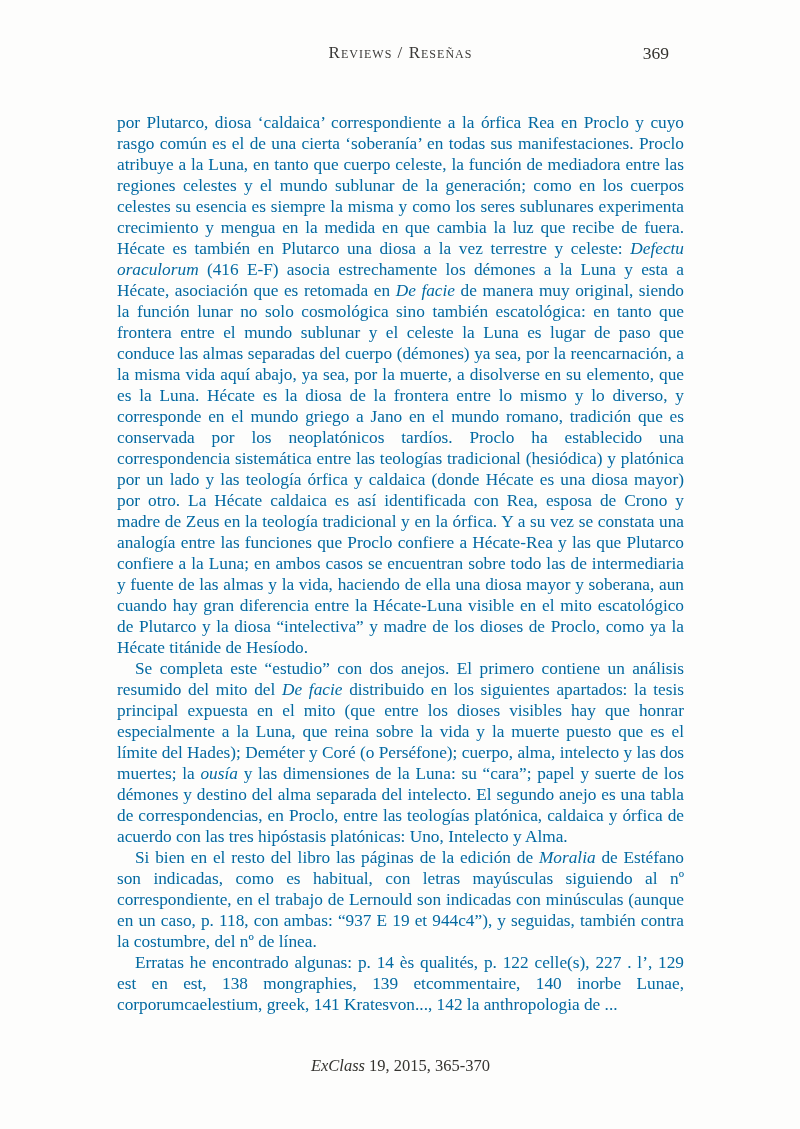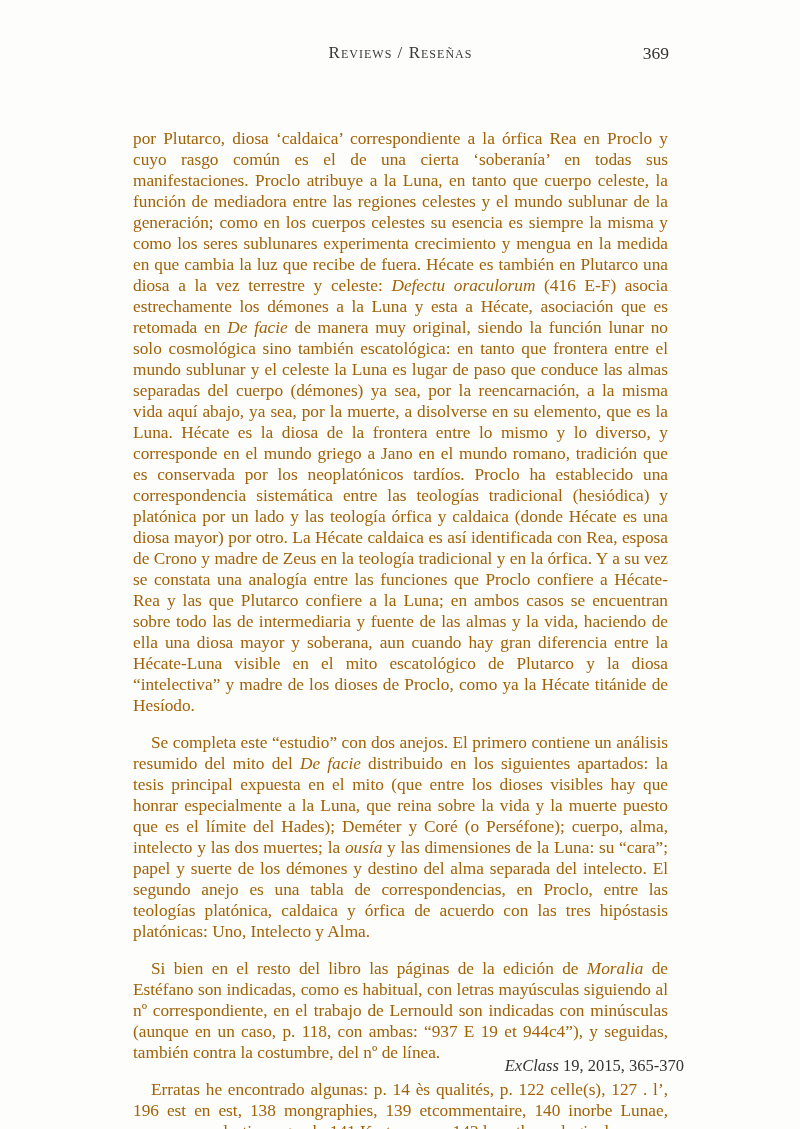--- a/index.html
+++ b/index.html
@@ -39,54 +39,54 @@
     font-size: 17.5px;
     color: #34332f;
   }
   .body-text {
     position: absolute;
     left: 117px;
     top: 112px;
     width: 567px;
   }
   .body-text p.para {
-    margin: 16px;
+    margin: 0;
     font-size: 17.3px;
     line-height: 21px;
     text-align: justify;
-    color: #a16207;
+    color: #0369a1;
   }
   .body-text p.para.indent {
     text-indent: 18px;
   }
   .body-text em, .page-footer em {
     font-style: italic;
   }
   .page-footer {
     position: absolute;
     left: 117px;
     top: 1056px;
     width: 567px;
-    text-align: right;
+    text-align: center;
     font-size: 16.5px;
     color: #34332f;
   }
 </style>
 </head>
 <body>
 
 <div class="page">
 
   <div class="page-header">
     <span class="running-title">Reviews / Reseñas</span>
     <span class="page-number">369</span>
   </div>
 
   <div class="body-text" id="body-text">
       <p class="para"><span>por Plutarco, diosa ‘caldaica’ correspondiente a la órfica Rea en Proclo y cuyo rasgo común es el de una cierta ‘soberanía’ en todas sus manifestaciones. Proclo atribuye a la Luna, en tanto que cuerpo celeste, la función de mediadora entre las regiones celestes y el mundo sublunar de la generación; como en los cuerpos celestes su esencia es siempre la misma y como los seres sublunares experimenta crecimiento y mengua en la medida en que cambia la luz que recibe de fuera. Hécate es también en Plutarco una diosa a la vez terrestre y celeste: </span><em>Defectu oraculorum</em><span> (416 E-F) asocia estrechamente los démones a la Luna y esta a Hécate, asociación que es retomada en </span><em>De facie</em><span> de manera muy original, siendo la función lunar no solo cosmológica sino también escatológica: en tanto que frontera entre el mundo sublunar y el celeste la Luna es lugar de paso que conduce las almas separadas del cuerpo (démones) ya sea, por la reencarnación, a la misma vida aquí abajo, ya sea, por la muerte, a disolverse en su elemento, que es la Luna. Hécate es la diosa de la frontera entre lo mismo y lo diverso, y corresponde en el mundo griego a Jano en el mundo romano, tradición que es conservada por los neoplatónicos tardíos. Proclo ha establecido una correspondencia sistemática entre las teologías tradicional (hesiódica) y platónica por un lado y las teología órfica y caldaica (donde Hécate es una diosa mayor) por otro. La Hécate caldaica es así identificada con Rea, esposa de Crono y madre de Zeus en la teología tradicional y en la órfica. Y a su vez se constata una analogía entre las funciones que Proclo confiere a Hécate-Rea y las que Plutarco confiere a la Luna; en ambos casos se encuentran sobre todo las de intermediaria y fuente de las almas y la vida, haciendo de ella una diosa mayor y soberana, aun cuando hay gran diferencia entre la Hécate-Luna visible en el mito escatológico de Plutarco y la diosa “intelectiva” y madre de los dioses de Proclo, como ya la Hécate titánide de Hesíodo.</span></p>
       <p class="para indent"><span>Se completa este “estudio” con dos anejos. El primero contiene un análisis resumido del mito del </span><em>De facie</em><span> distribuido en los siguientes apartados: la tesis principal expuesta en el mito (que entre los dioses visibles hay que honrar especialmente a la Luna, que reina sobre la vida y la muerte puesto que es el límite del Hades); Deméter y Coré (o Perséfone); cuerpo, alma, intelecto y las dos muertes; la </span><em>ousía</em><span> y las dimensiones de la Luna: su “cara”; papel y suerte de los démones y destino del alma separada del intelecto. El segundo anejo es una tabla de correspondencias, en Proclo, entre las teologías platónica, caldaica y órfica de acuerdo con las tres hipóstasis platónicas: Uno, Intelecto y Alma.</span></p>
       <p class="para indent"><span>Si bien en el resto del libro las páginas de la edición de </span><em>Moralia</em><span> de Estéfano son indicadas, como es habitual, con letras mayúsculas siguiendo al nº correspondiente, en el trabajo de Lernould son indicadas con minúsculas (aunque en un caso, p. 118, con ambas: “937 E 19 et 944c4”), y seguidas, también contra la costumbre, del nº de línea.</span></p>
-      <p class="para indent"><span>Erratas he encontrado algunas: p. 14 ès qualités, p. 122 celle(s), 127 . l’, 196 est en est, 138 mongraphies, 139 etcommentaire, 140 inorbe Lunae, corporumcaelestium, greek, 141 Kratesvon..., 142 la anthropologia de ...</span></p>
+      <p class="para indent"><span>Erratas he encontrado algunas: p. 14 ès qualités, p. 122 celle(s), 227 . l’, 129 est en est, 138 mongraphies, 139 etcommentaire, 140 inorbe Lunae, corporumcaelestium, greek, 141 Kratesvon..., 142 la anthropologia de ...</span></p>
     </div>
 
   <div class="page-footer" id="page-footer"><em>ExClass</em><span> 19, 2015, 365-370</span></div>
 
 </div>
 
 </body></html>

